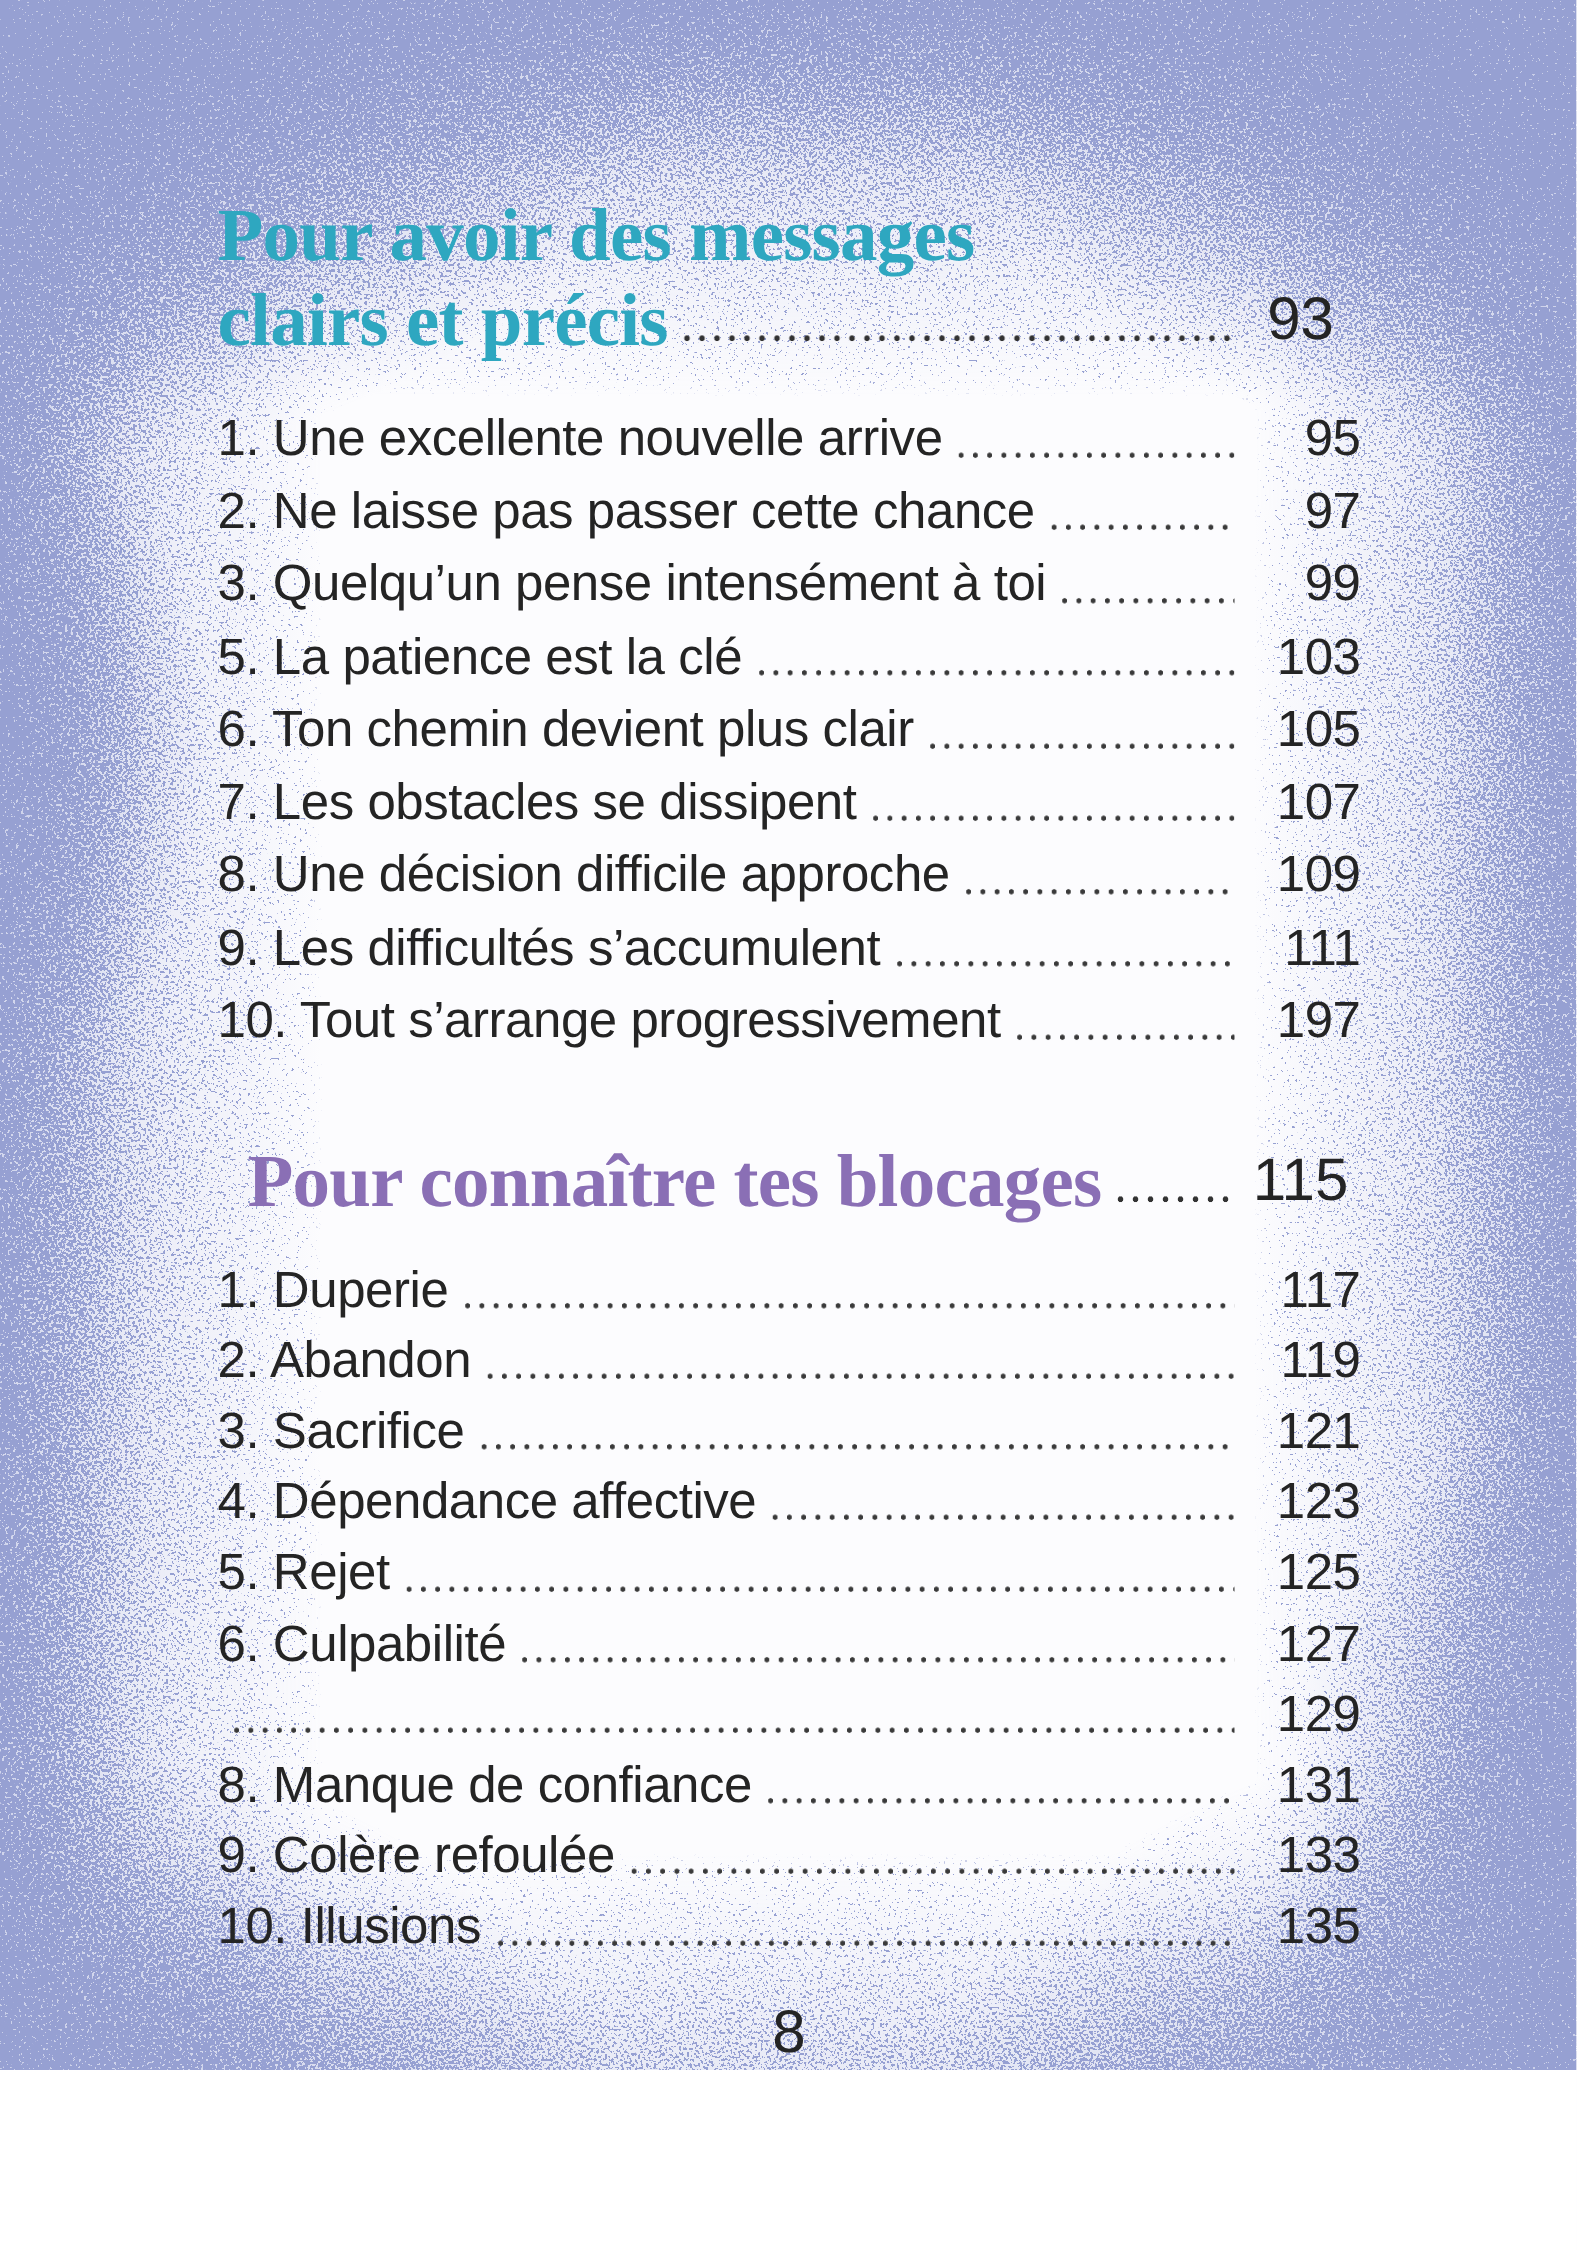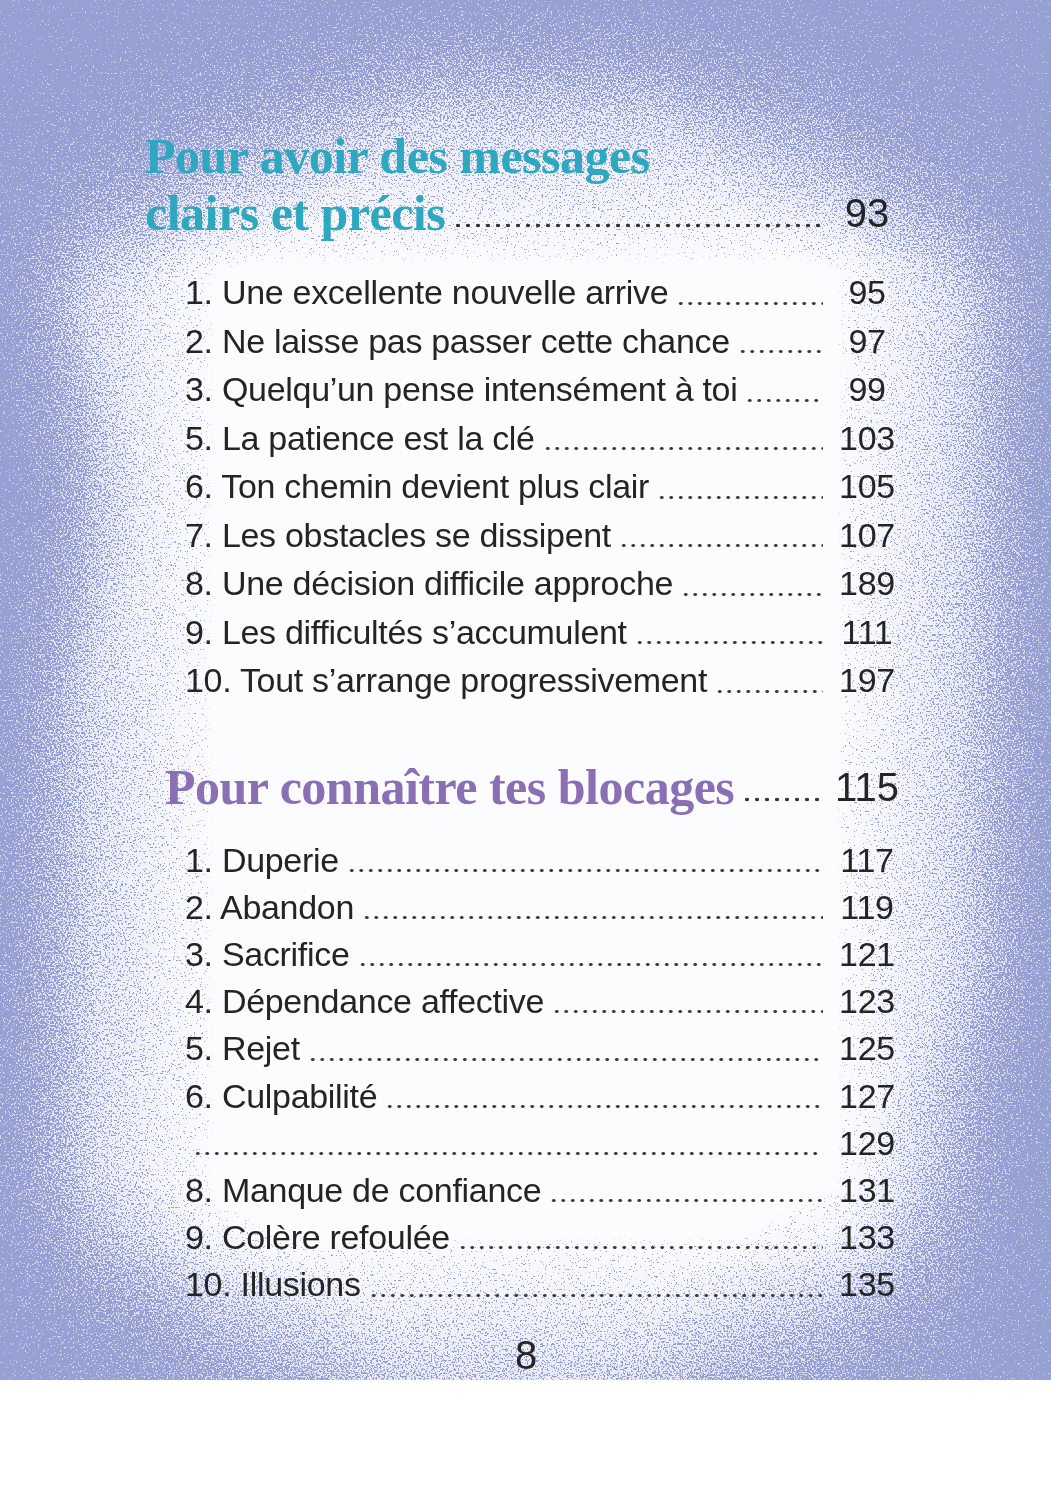--- a/index.html
+++ b/index.html
@@ -61,25 +61,24 @@
     background-position: 2px calc(100% - 14px);
   }
   .toc-list { margin-top: 26px; }
   .toc-list-2 { margin-top: 21px; }
   .toc-row {
     display: flex;
     font-size: 34px;
     letter-spacing: -0.3px;
     line-height: 48.5px;
     color: var(--ink, #242424);
-    margin-left: 40px;
   }
   .toc-list-2 .toc-row { line-height: 47.2px; }
   .lbl { flex: 0 0 auto; white-space: pre; }
-  .num { flex: 0 0 auto; min-width: 80px; text-align: center; }
+  .num { flex: 0 0 auto; min-width: 80px; text-align: right; }
   .sec-2 { margin-top: 54px; }
   .folio {
     margin-top: 22px;
     text-align: center;
     font-size: 40px;
     line-height: 48px;
     color: var(--ink, #242424);
   }
 </style>
 </head>
@@ -192,21 +191,21 @@
             <span class="num">105</span>
           </div>
         <div class="toc-row">
             <span class="lbl">7. Les obstacles se dissipent</span>
             <span class="leader"></span>
             <span class="num">107</span>
           </div>
         <div class="toc-row">
             <span class="lbl">8. Une décision difficile approche</span>
             <span class="leader"></span>
-            <span class="num">189</span>
+            <span class="num">109</span>
           </div>
         <div class="toc-row">
             <span class="lbl">9. Les difficultés s’accumulent</span>
             <span class="leader"></span>
             <span class="num">111</span>
           </div>
         <div class="toc-row">
             <span class="lbl">10. Tout s’arrange progressivement</span>
             <span class="leader"></span>
             <span class="num">197</span>

